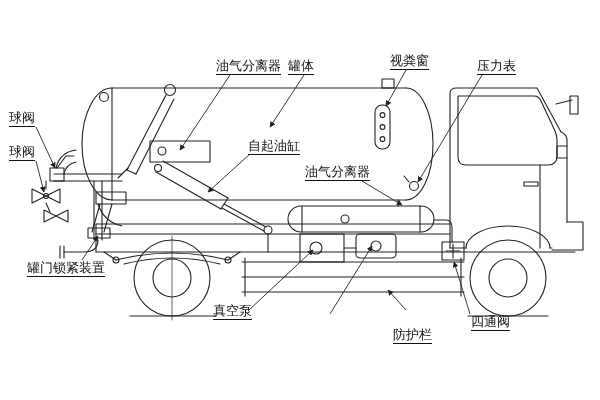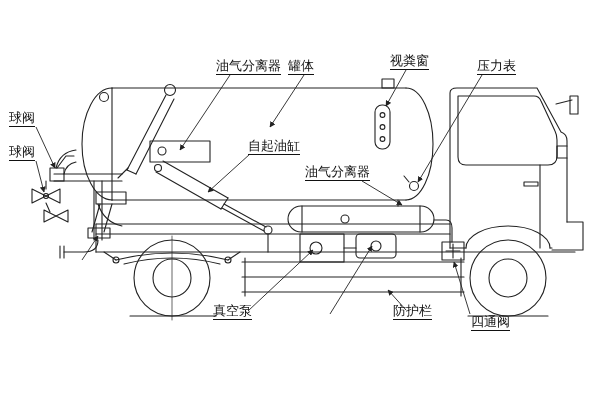--- a/index.html
+++ b/index.html
@@ -207,17 +207,18 @@
   </svg>
 
   <div class="callout" style="left:216px;top:59px">油气分离器</div>
   <div class="callout" style="left:288px;top:59px">罐体</div>
   <div class="callout" style="left:390px;top:54px">视粪窗</div>
   <div class="callout" style="left:477px;top:59px">压力表</div>
   <div class="callout" style="left:9px;top:111px">球阀</div>
   <div class="callout" style="left:9px;top:145px">球阀</div>
   <div class="callout" style="left:248px;top:139px">自起油缸</div>
   <div class="callout" style="left:305px;top:165px">油气分离器</div>
+  <div class="callout" style="left:27px;top:261px">罐门锁紧装置</div>
   <div class="callout" style="left:213px;top:304px">真空泵</div>
-  <div class="callout" style="left:393px;top:304px">防护栏</div>
+  <div class="callout" style="left:393px;top:328px">防护栏</div>
   <div class="callout" style="left:471px;top:315px">四通阀</div>
 
 </div>
 
 </body></html>

